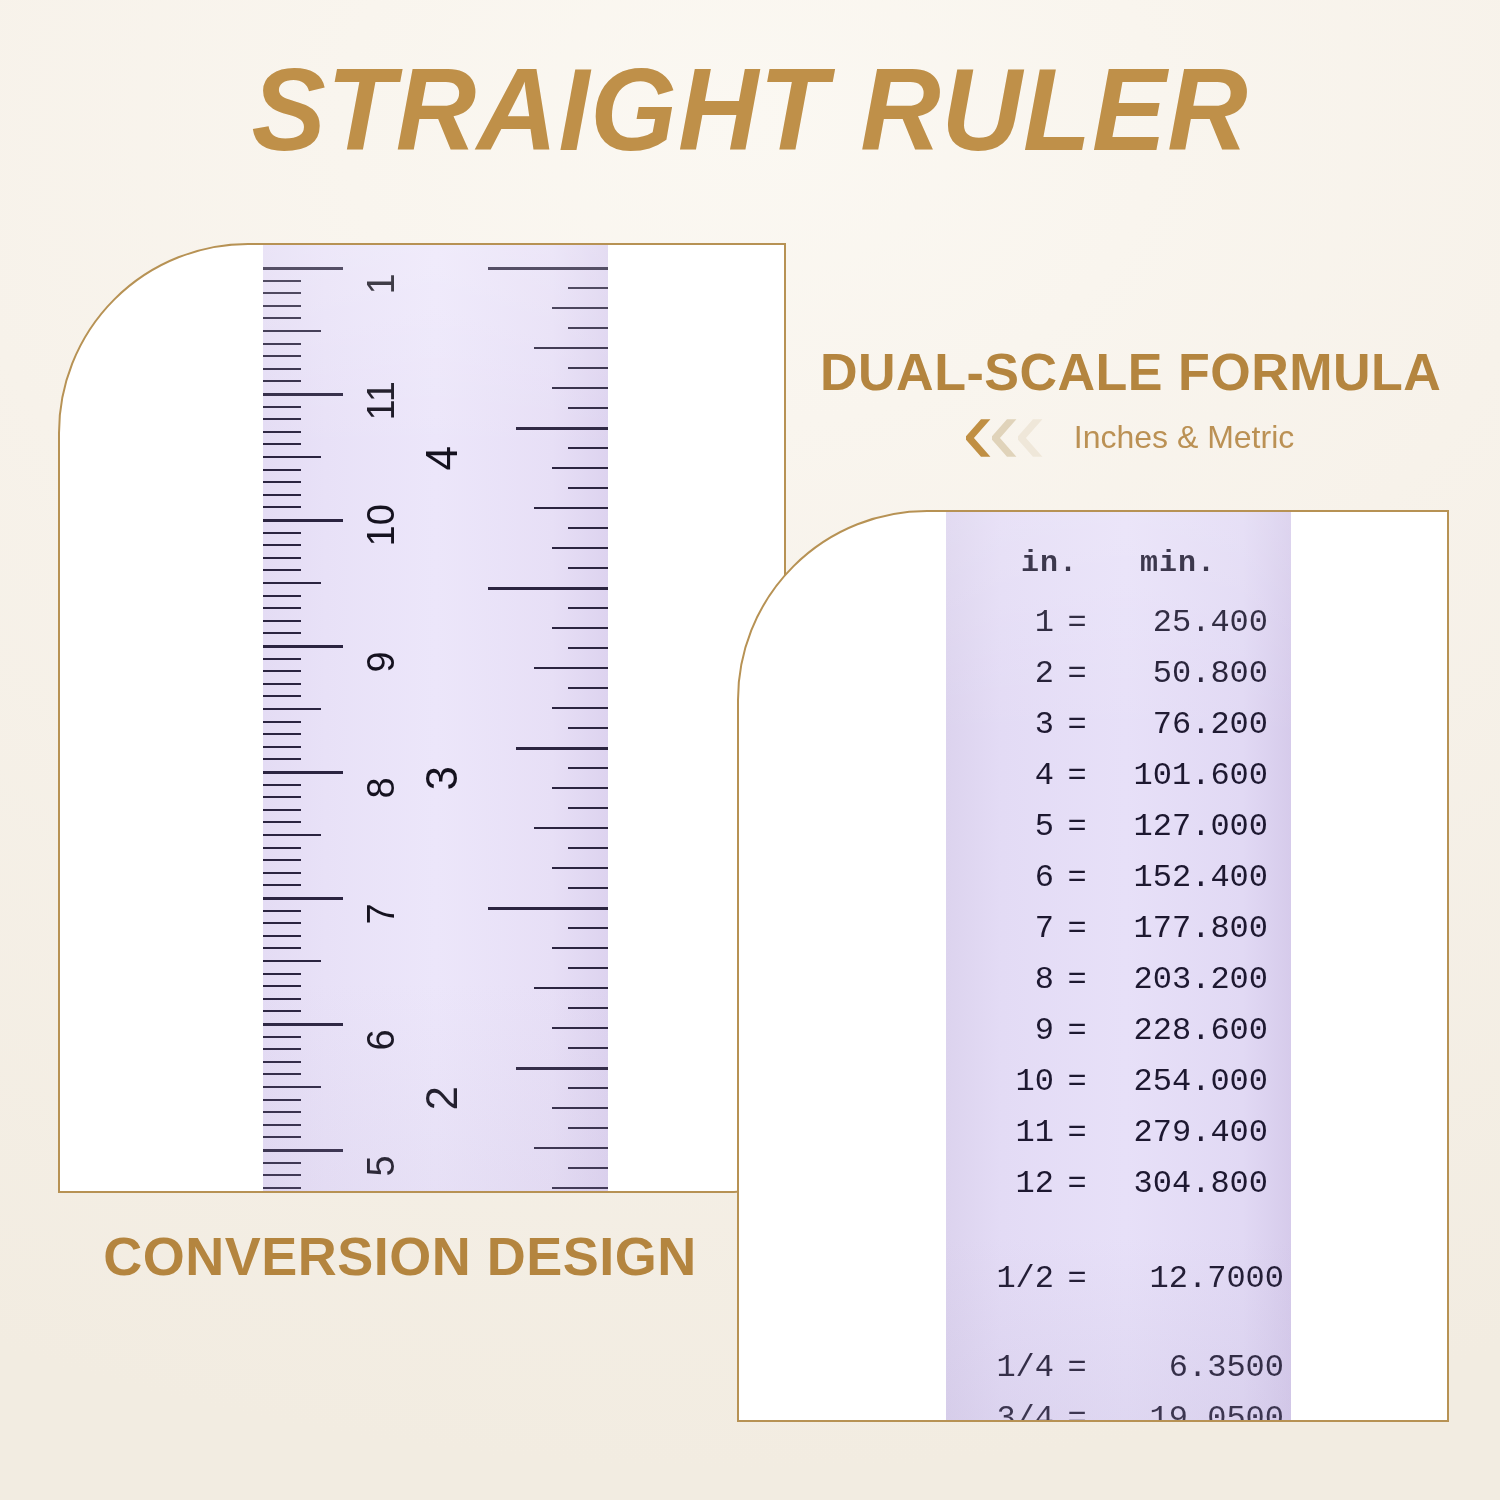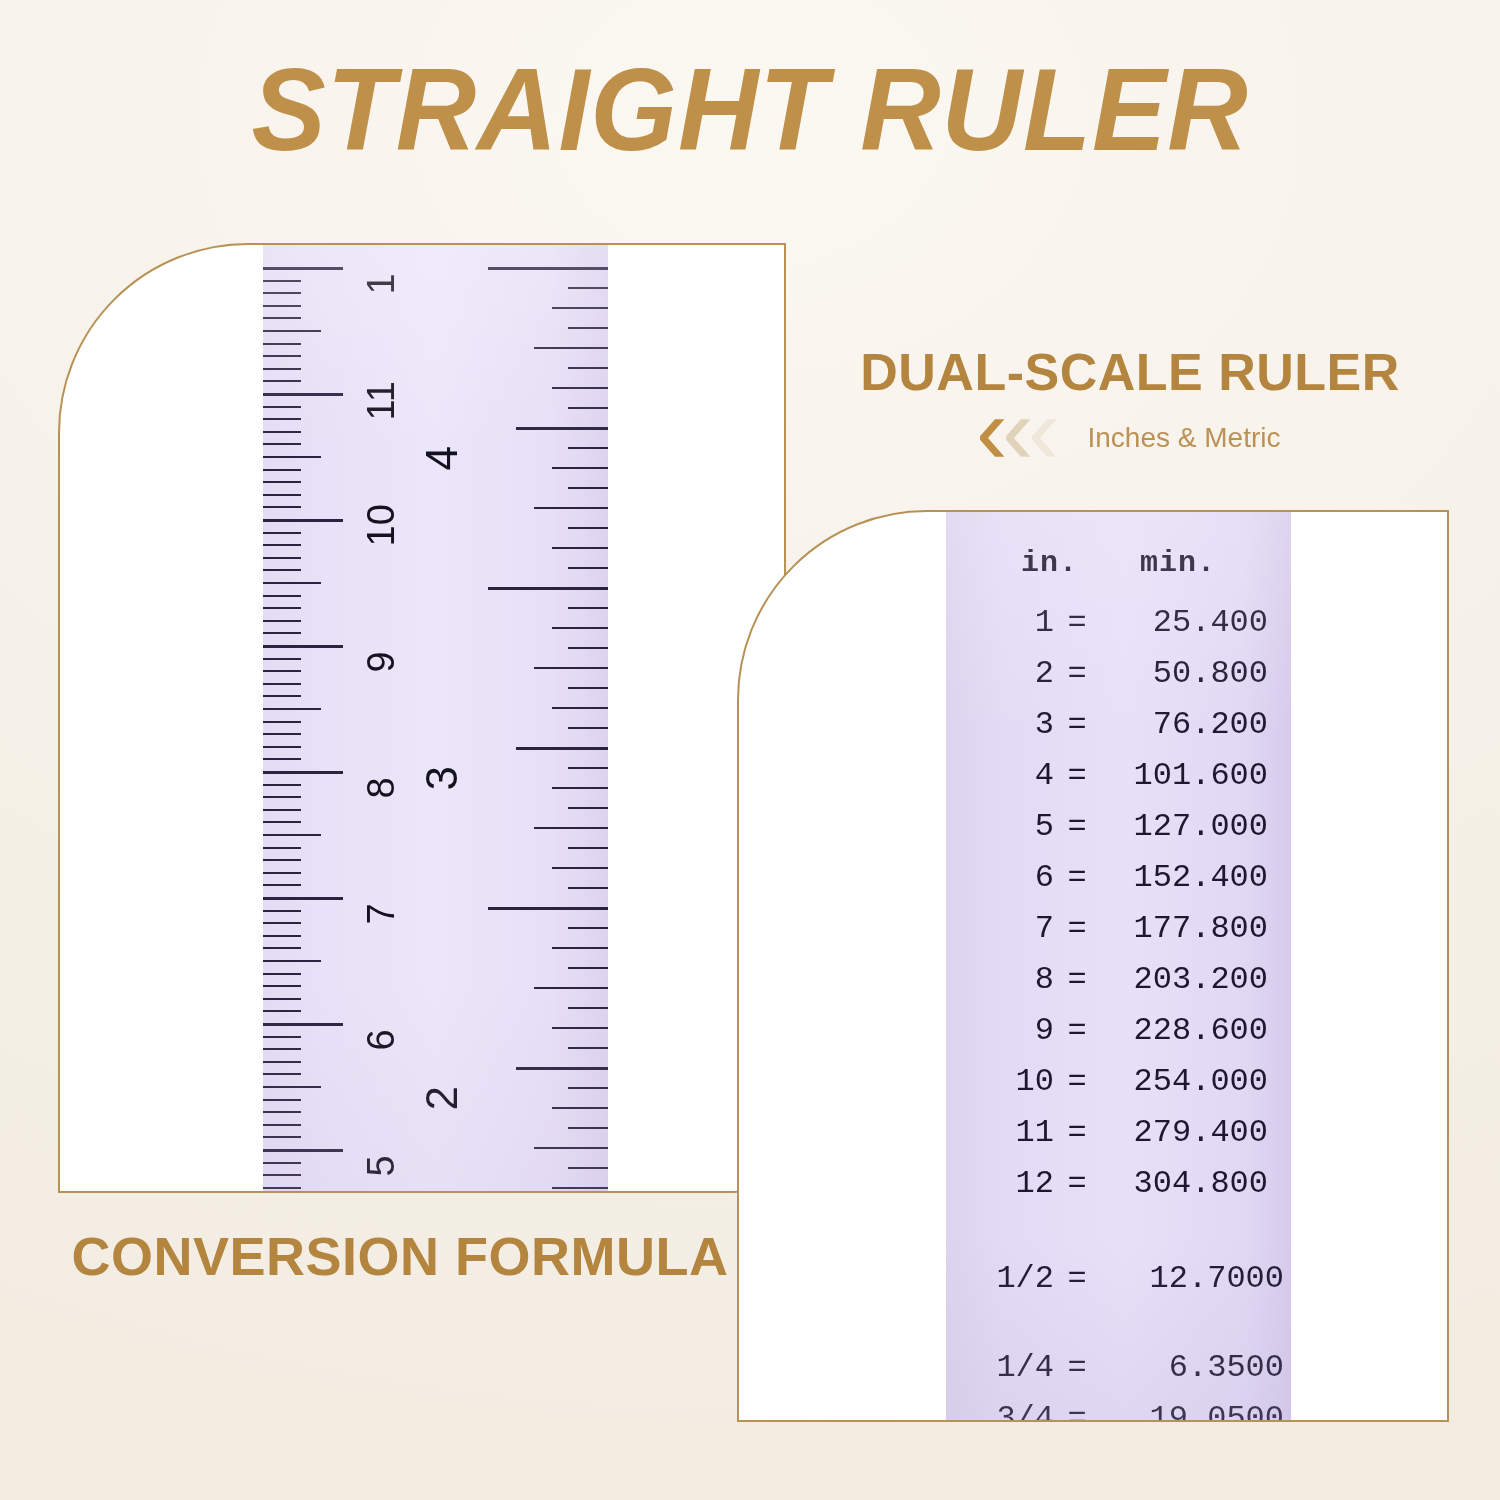--- a/index.html
+++ b/index.html
@@ -79,21 +79,21 @@
 
   
   #dual-block{position:absolute;left:820px;top:345px;width:620px;text-align:center;}
   #dual-title{
     font-size:52px;font-weight:700;color:#b4853f;letter-spacing:.5px;
     line-height:1.05;white-space:nowrap;
   }
   #dual-row{
     margin-top:18px;display:flex;align-items:center;justify-content:center;gap:26px;
   }
-  #dual-sub{font-size:28px;color:#bb9154;font-weight:400;white-space:nowrap;}
+  #dual-sub{font-size:32px;color:#bb9154;font-weight:400;white-space:nowrap;}
 
   .chev-group{display:flex;align-items:center;}
   .chev{display:block;}
 
   
   #table-strip{
     position:absolute;
     left:207px;top:0px;width:345px;height:908px;
     background:linear-gradient(90deg,#dcd3ee 0%,#e3dbf5 16%,#e7e0f8 52%,#e1d9f4 86%,#d6cbeb 100%);
     overflow:hidden;
@@ -277,21 +277,21 @@
         <div class="ruler-num num-metric" style="left: 86px; top: 752px; width: 64px; text-align: left; transform: rotate(-90deg);">6</div>
         <div class="ruler-num num-metric" style="left: 86px; top: 878px; width: 64px; text-align: left; transform: rotate(-90deg);">5</div>
         <div class="ruler-num num-inch" style="left: 149px; top: 206px; width: 60px; text-align: right; transform: rotate(-90deg);">4</div>
         <div class="ruler-num num-inch" style="left: 149px; top: 526px; width: 60px; text-align: right; transform: rotate(-90deg);">3</div>
         <div class="ruler-num num-inch" style="left: 149px; top: 846px; width: 60px; text-align: right; transform: rotate(-90deg);">2</div>
       </div>
   </div>
 </div>
 
 <div id="dual-block">
-  <div id="dual-title">DUAL-SCALE RULER</div>
+  <div id="dual-title">DUAL-SCALE FORMULA</div>
   <div id="dual-row">
     <span class="chev-group" id="chev-left">
         <svg width="30" height="40" viewBox="0 0 24 34" class="chev" style="margin-left: 0px;">
           <path d="M20 1 L6 17 L20 33 L12 33 L-2 17 L12 1 Z" fill="#c08f43"></path>
         </svg>
         <svg width="30" height="40" viewBox="0 0 24 34" class="chev" style="margin-left: -4px;">
           <path d="M20 1 L6 17 L20 33 L12 33 L-2 17 L12 1 Z" fill="#e0d3ba"></path>
         </svg>
         <svg width="30" height="40" viewBox="0 0 24 34" class="chev" style="margin-left: -4px;">
           <path d="M20 1 L6 17 L20 33 L12 33 L-2 17 L12 1 Z" fill="#efe7d9"></path>
@@ -381,14 +381,14 @@
         <div class="t-row" style="top: 888px;">
           <span class="t-in-frac">3/4</span>
           <span class="t-eq">=</span>
           <span class="t-mm-wide">19.0500</span>
         </div>
       </div>
   </div>
 </div>
 
 <div id="conv-block">
-  <div id="conv-title">CONVERSION FORMULA</div>
+  <div id="conv-title">CONVERSION DESIGN</div>
 </div>
 
 </body></html>

